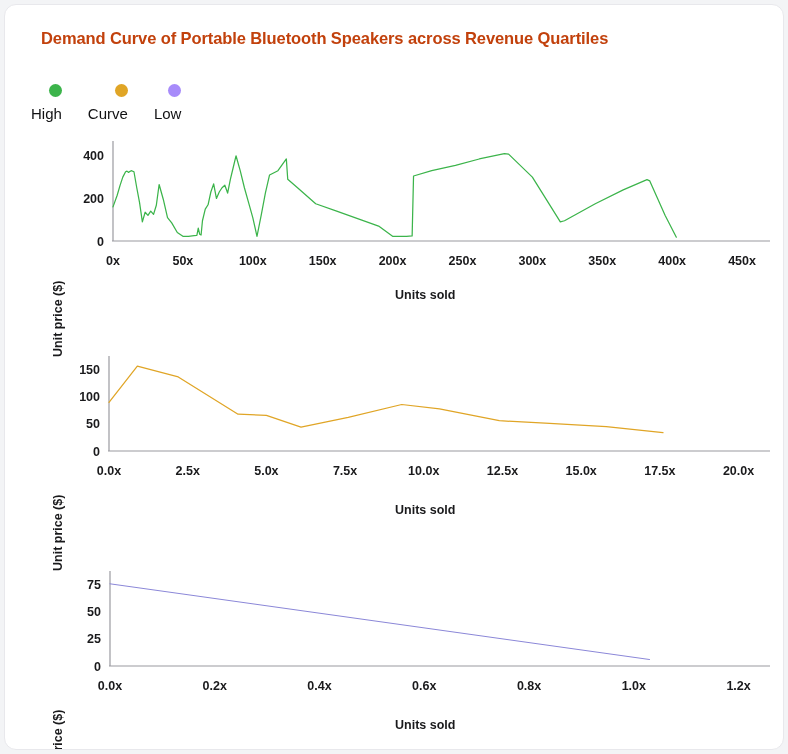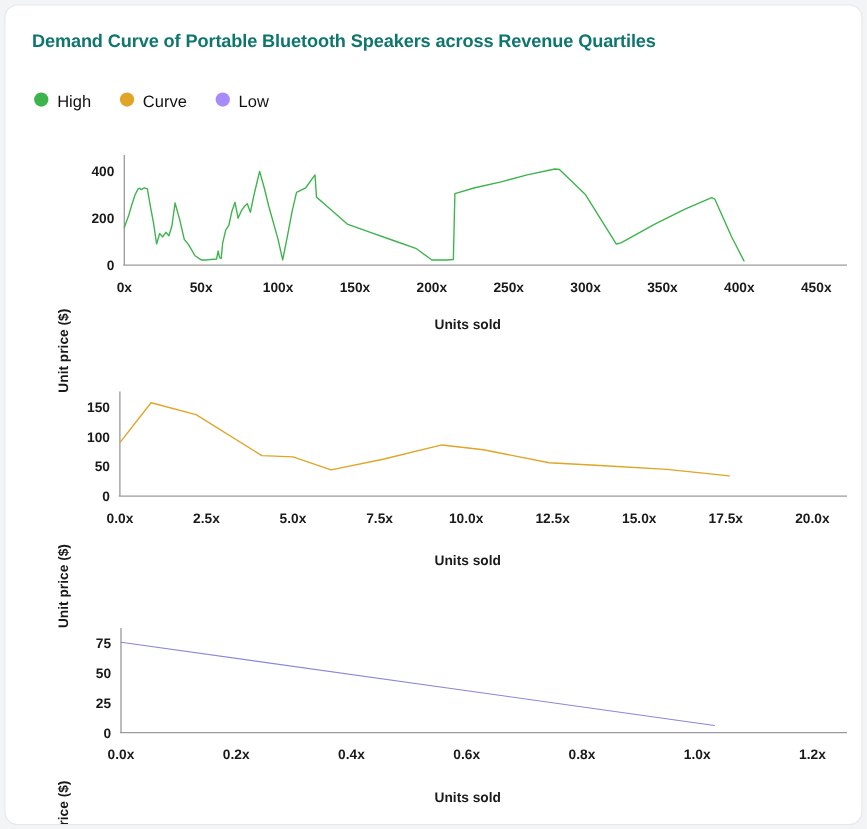--- a/index.html
+++ b/index.html
@@ -13,38 +13,39 @@
     position: absolute;
     left: 4px; top: 4px;
     width: 780px; height: 746px;
     background: #ffffff;
     border: 1px solid #e8e8ec;
     border-radius: 12px;
     overflow: hidden;
   }
   #chart-title {
     position: absolute;
-    left: 24px; top: 24px;
+    left: 36px; top: 24px;
     font-size: 16.5px;
     font-weight: 700;
-    color: #0f766e;
+    color: #c2410c;
     letter-spacing: -0.1px;
     white-space: nowrap;
   }
   #legend {
     position: absolute;
     left: 26px; top: 79px;
     display: flex;
     align-items: center;
     gap: 26px;
   }
   .legend-item {
     display: flex;
-    align-items: flex-start;
+    align-items: flex-end;
     gap: 8px;
+    flex-direction: column;
   }
   .legend-dot {
     width: 13px; height: 13px;
     border-radius: 50%;
     display: block;
   }
   .legend-label {
     font-size: 15px;
     color: #111113;
     font-weight: 400;

